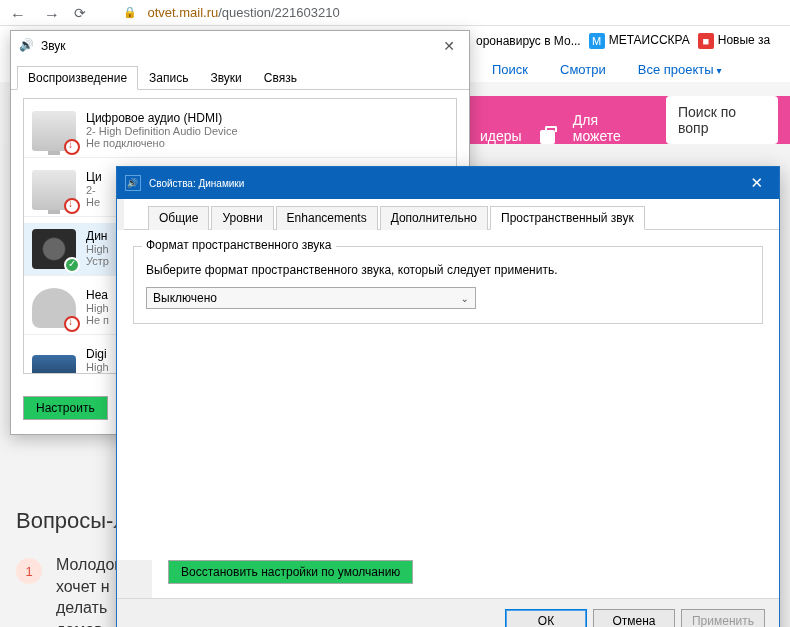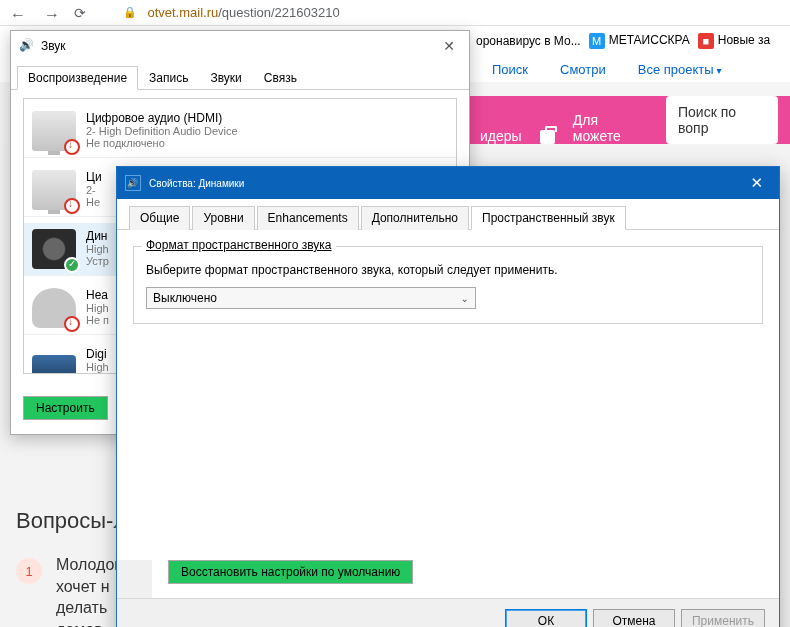--- a/index.html
+++ b/index.html
@@ -63,26 +63,26 @@
 .dev-text .t2 { font-size: 11px; color: #777; }
 .ws-bottom { padding: 10px 12px 14px; display: flex; }
 .btn { background: #22c55e; border: 1px solid #aaa; padding: 4px 12px; font-size: 12px; }
 
 
 .win-props { position: absolute; top: 166px; left: 116px; width: 664px; background: #f0f0f0; border: 1px solid #1e6fbf; box-shadow: 0 6px 20px rgba(0,0,0,.3); }
 .wp-title { height: 32px; background: #0a63b8; display: flex; align-items: center; padding: 0 8px; color: #fff; }
 .wp-title .ico { width: 16px; height: 16px; background: #0a63b8; border: 1px solid #5aa3e0; margin-right: 8px; display:inline-flex; align-items:center; justify-content:center; font-size:9px; }
 .wp-title-text { flex: 1; font-size: 10px; }
 .wp-close { font-size: 15px; padding: 0 8px; }
-.wp-tabs { display: flex; background: #fff; border-bottom: 1px solid #d0d0d0; padding: 6px 12px 0; gap: 0; }
+.wp-tabs { display: flex; background: #fff; border-bottom: 1px solid #d0d0d0; padding: 6px 24px 0; gap: 0; margin-left: 7px; }
 .wp-tab { padding: 4px 10px; font-size: 12px; border: 1px solid #ccc; border-bottom: none; background: #f4f4f4; position: relative; top: 1px; margin-right: 2px; }
 .wp-tab.active { background: #fff; border-bottom: 1px solid #fff; }
 .wp-body { background: #fff; padding: 16px; min-height: 330px; }
 .fieldset { border: 1px solid #d0d0d0; padding: 10px 12px 14px; position: relative; }
-.fieldset .legend { position: absolute; top: -9px; left: 8px; background: #fff; padding: 0 4px; font-size: 12px; text-decoration: underline; }
+.fieldset .legend { position: absolute; top: -9px; left: 8px; background: #fff; padding: 0 4px; font-size: 12px; }
 .fs-text { font-size: 12px; margin: 6px 0 10px; }
 .combo { display: flex; justify-content: space-between; align-items: center; border: 1px solid #aaa; background: #f7f7f7; padding: 3px 6px; font-size: 12px; width: 330px; }
 .combo .chev { font-size: 10px; color: #555; }
 .wp-bottom-left { padding: 0 16px 14px; background: #fff; margin-left: 35px; }
 .wp-buttons { display: flex; justify-content: flex-end; gap: 6px; padding: 10px 14px; background: #f0f0f0; border-top: 1px solid #d8d8d8; }
 .btn2 { min-width: 82px; text-align: center; padding: 4px 10px; font-size: 12px; background: #e9e9e9; border: 1px solid #9e9e9e; }
 .btn2.primary { border: 1px solid #0078d7; box-shadow: inset 0 0 0 1px #4aa3ee; }
 .btn2.disabled { color: #9a9a9a; }
 </style>
 </head>

